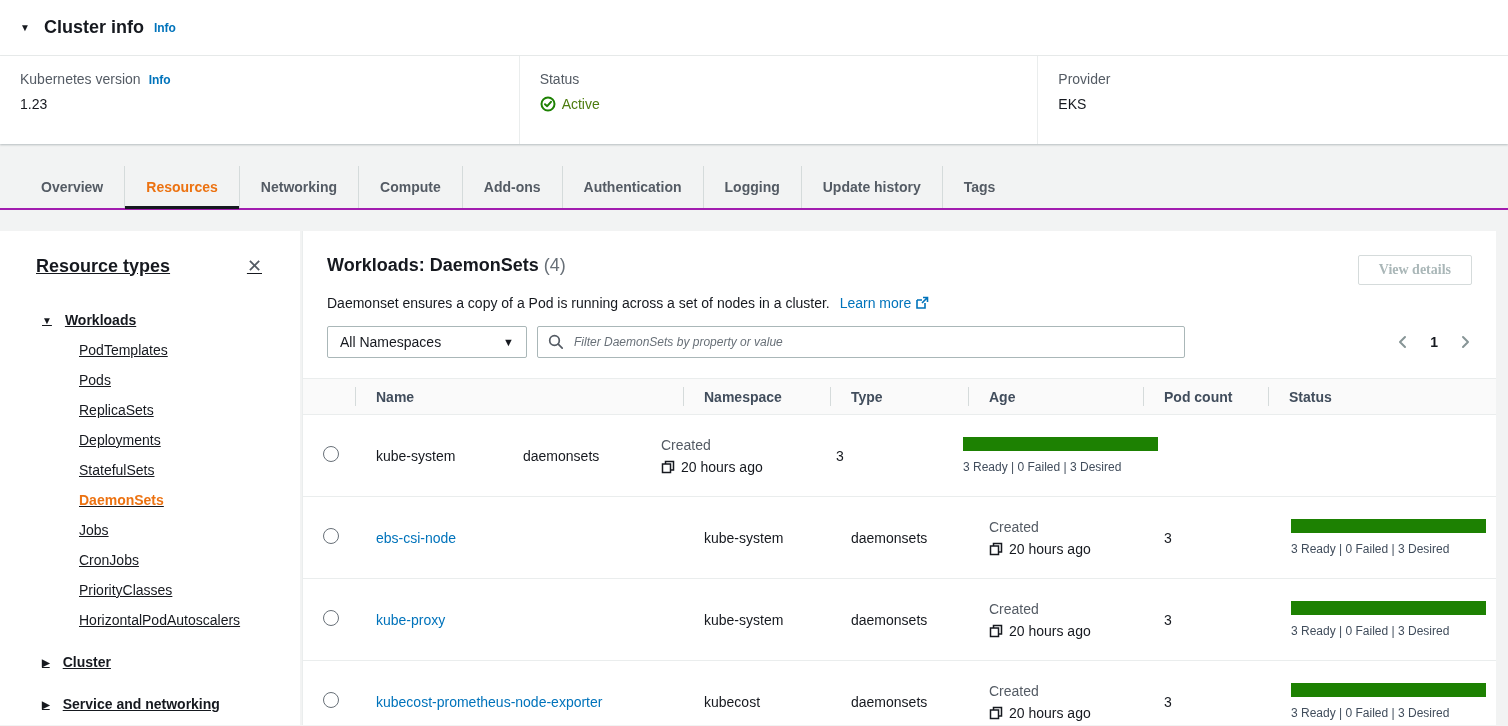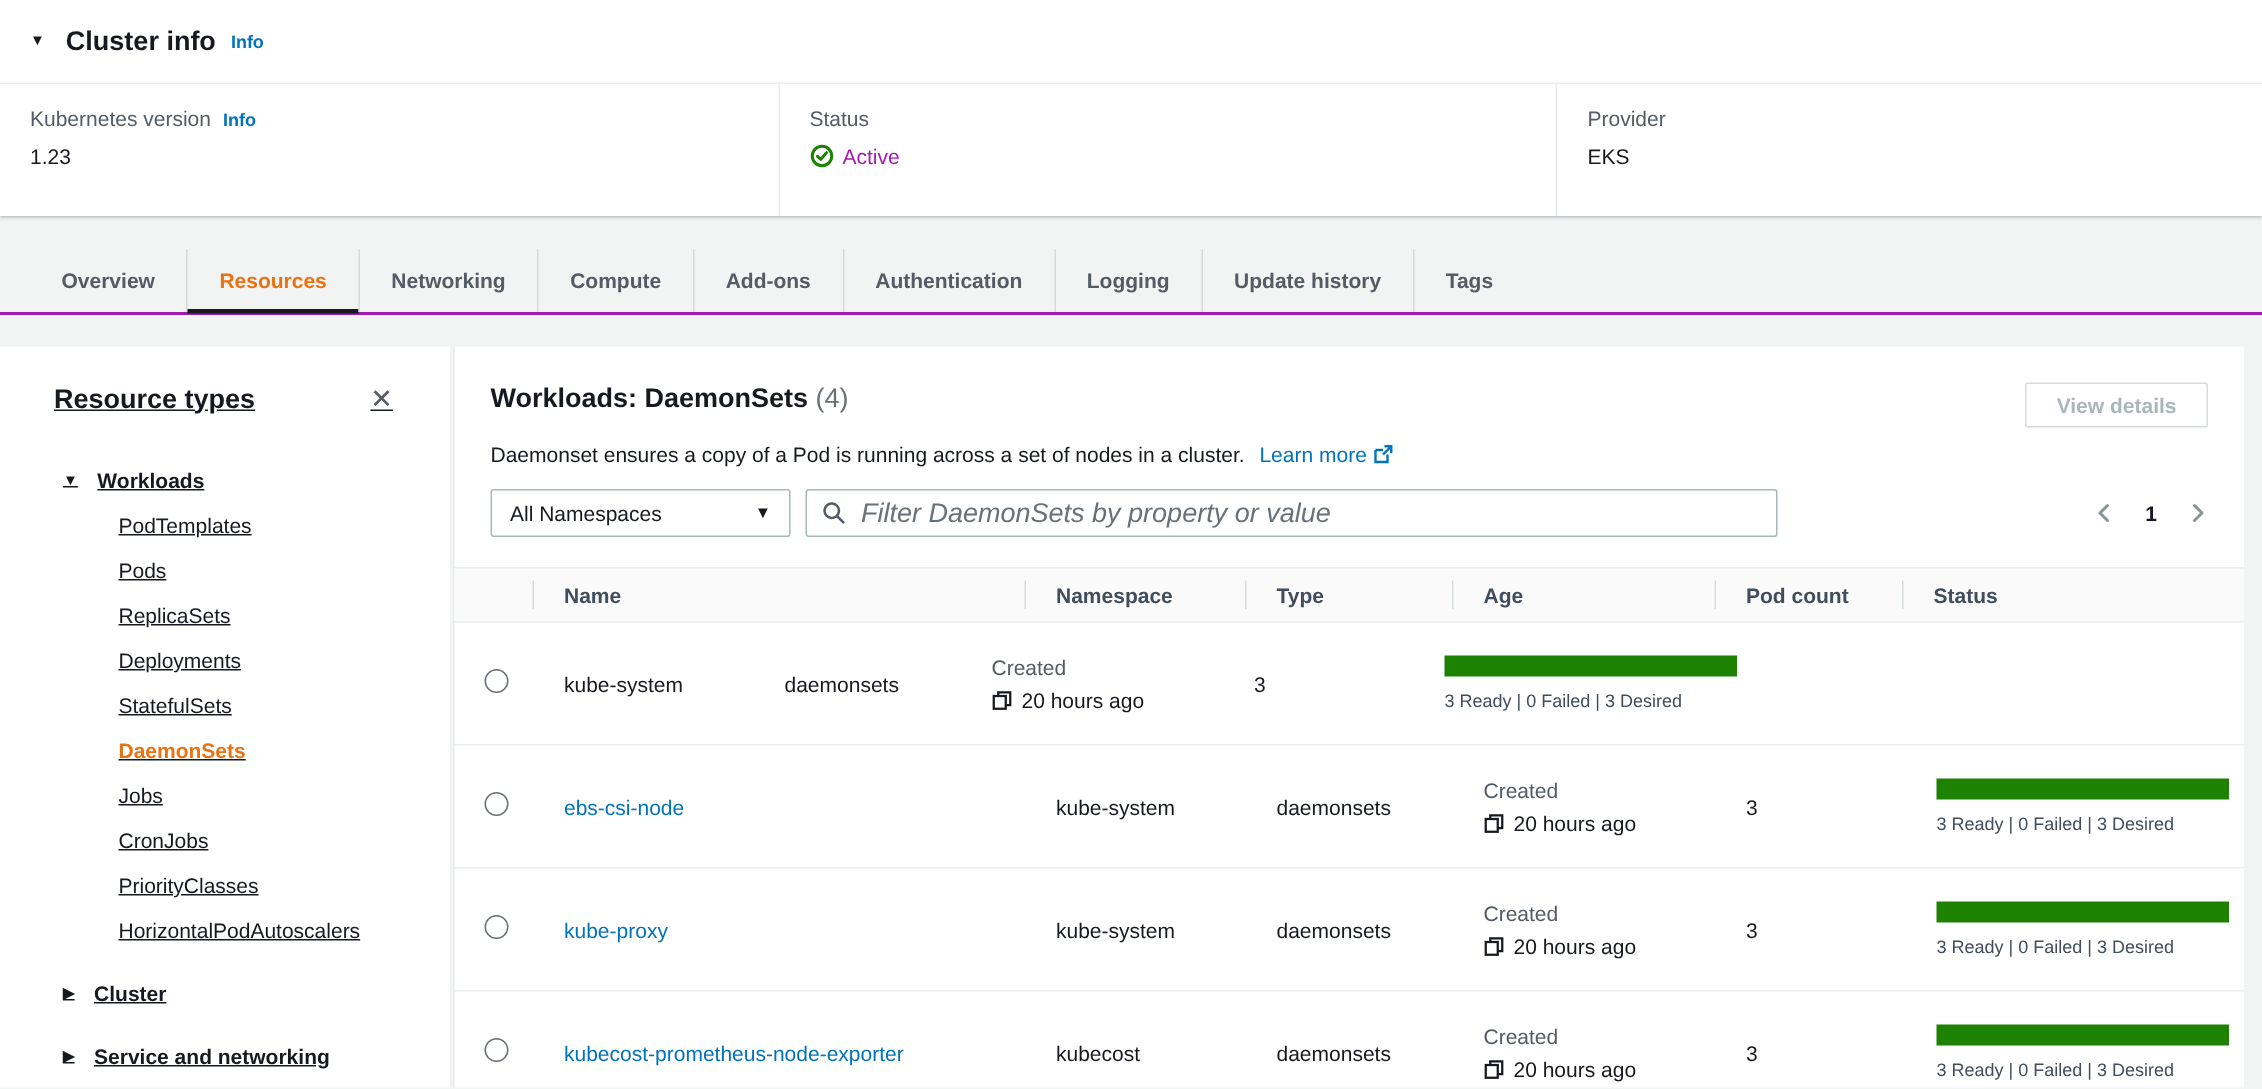--- a/index.html
+++ b/index.html
@@ -26,21 +26,21 @@
   .summary {
     background: #fff; display: flex; height: 88px;
     box-shadow: 0 1px 2px rgba(0,28,36,.25);
     gap: 48px;
   }
   .summary-col { width: 504px; padding: 15px 20px; }
   .summary-col + .summary-col { border-left: 1px solid #eaeded; }
   .summary-label { color: #545b64; }
   .summary-label .info-link { margin-left: 8px; }
   .summary-value { margin-top: 9px; color: #16191f; }
-  .status-active { color: #a21caf; display: flex; align-items: flex-start; gap: 6px; }
+  .status-active { color: #4d7c0f; display: flex; align-items: flex-start; gap: 6px; }
   .status-active svg { display: block; }
 
   
   .tabs-band {
     margin-top: 22px; height: 44px; padding: 0 20px;
     border-bottom: 2px solid #a21caf;
     display: flex; align-items: stretch;
   }
   .tab {
     display: flex; align-items: center; padding: 0 21px;
@@ -80,40 +80,40 @@
     flex: none; width: 1194px; margin-left: 2px; background: #fff;
     padding-top: 24px; border-left: 1px solid #eaeded;
   }
   .main-head { display: flex; align-items: flex-start; justify-content: space-between; padding: 0 24px; }
   .main-title { font-size: 18px; }
   .main-title b { font-weight: bold; }
   .main-title .count { color: #687078; font-weight: normal; margin-left: 5px; }
   .btn-secondary {
     background: #fff; border: 1px solid #d5dbdb; border-radius: 2px;
     color: #aab7b8; font-weight: bold; font-size: 14px;
-    padding: 6px 20px; cursor: not-allowed; font-family: Liberation Sans, sans-serif;
+    padding: 6px 20px; cursor: not-allowed; font-family: Liberation Serif, serif;
   }
   .description { padding: 0 24px; margin-top: 10px; }
   .learn-more { color: #0073bb; margin-left: 6px; display: inline-flex; align-items: center; gap: 4px; }
 
   .filter-row { display: flex; align-items: center; padding: 0 24px; margin-top: 15px; }
   .ns-select {
     width: 200px; height: 32px; border: 1px solid #aab7b8; border-radius: 2px;
     display: flex; align-items: center; justify-content: space-between;
     padding: 0 12px; cursor: pointer; background: #fff;
   }
   .ns-select .caret { font-size: 11px; }
   .search-box {
     width: 648px; height: 32px; border: 1px solid #aab7b8; border-radius: 2px;
     display: flex; align-items: center; gap: 8px; padding: 0 10px; margin-left: 10px;
     background: #fff;
   }
   .search-box input {
     border: none; outline: none; flex: 1; font-family: inherit;
-    font-size: 18px; font-style: italic; color: #ec4899; background: transparent;
+    font-size: 12px; font-style: italic; color: #ec4899; background: transparent;
   }
   .search-box input::placeholder { color: #687078; font-style: italic; }
   .pagination { margin-left: auto; display: flex; align-items: center; gap: 20px; }
   .page-arrow { color: #879596; cursor: pointer; display: flex; }
   .page-num { font-weight: bold; color: #16191f; cursor: pointer; }
 
   
   .table { margin-top: 20px; }
   .thead {
     display: flex; height: 37px; align-items: center;

